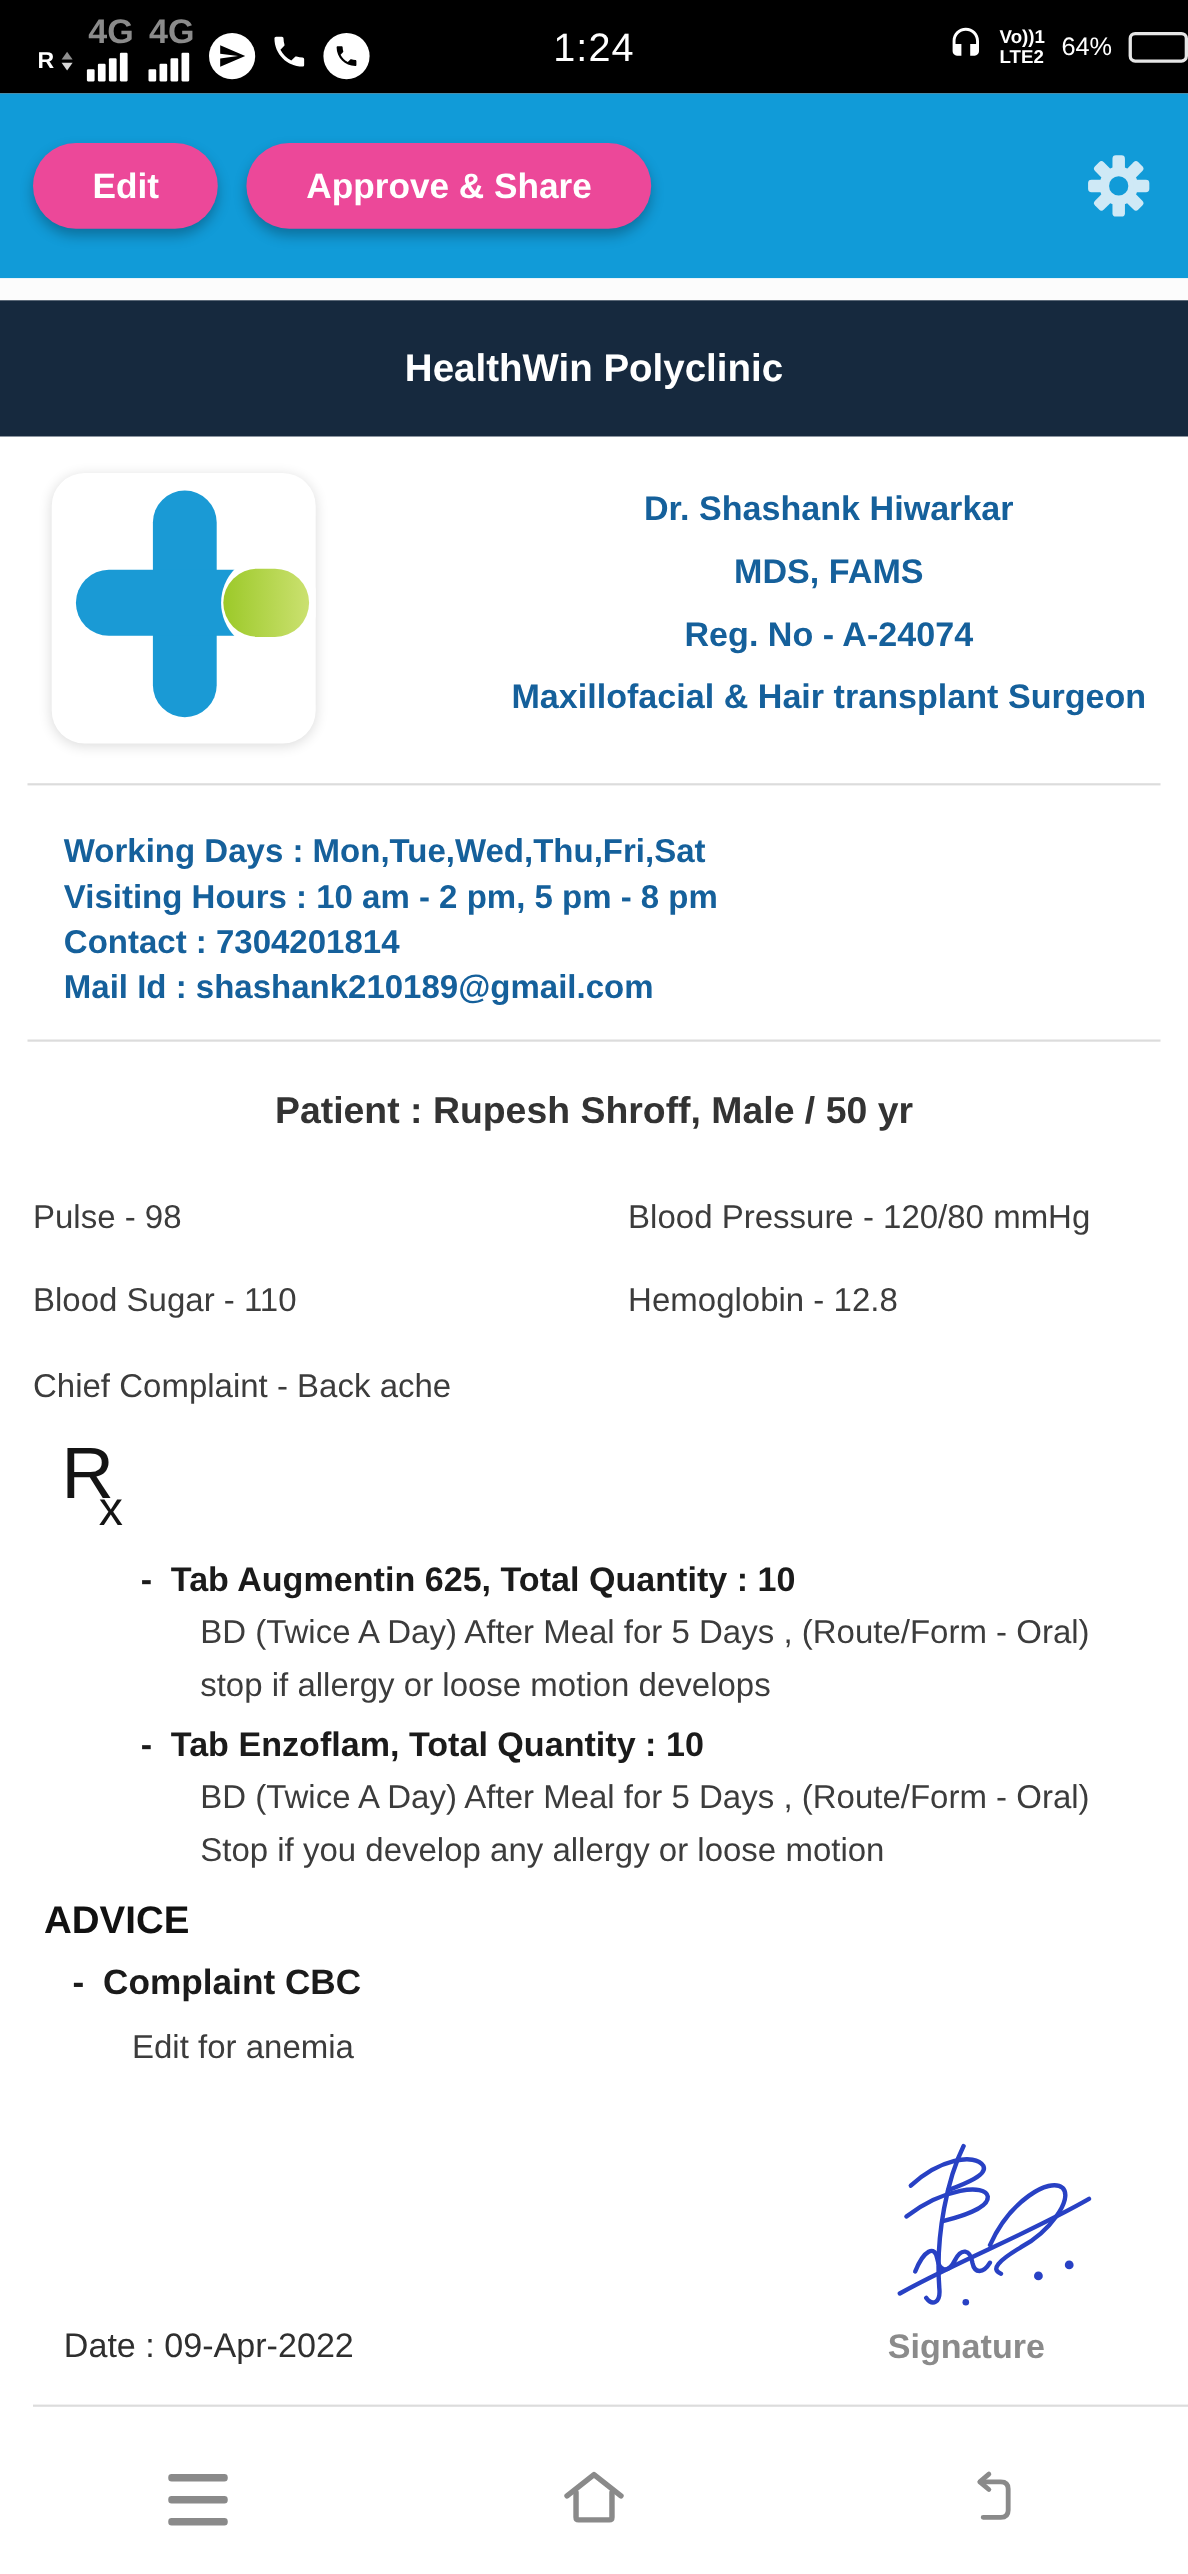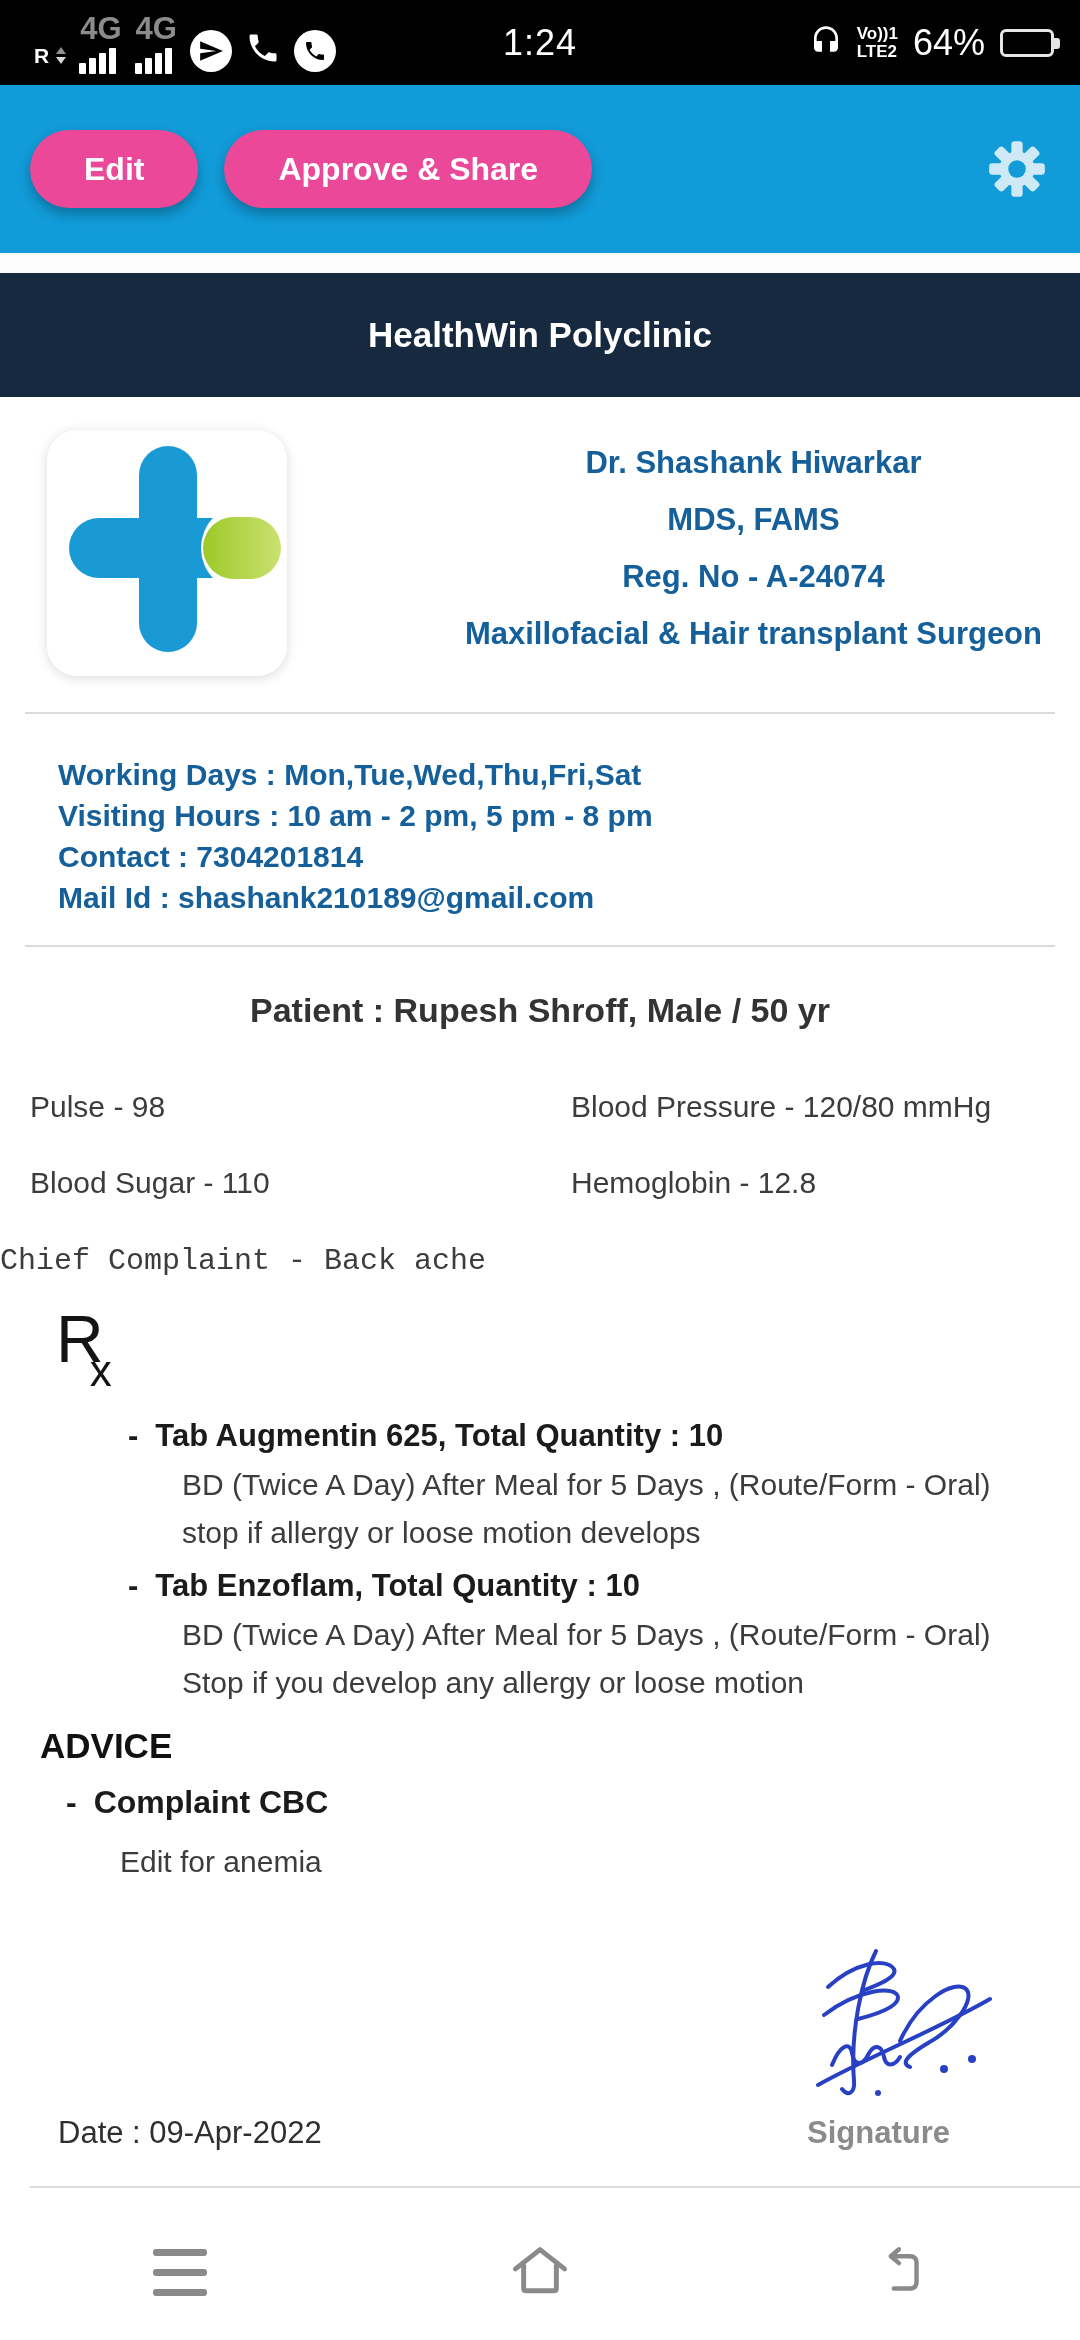--- a/index.html
+++ b/index.html
@@ -16,23 +16,23 @@
   .tri-up { width:0; height:0; border-left:5px solid transparent; border-right:5px solid transparent; border-bottom:7px solid #8f8f8f; }
   .tri-down { width:0; height:0; border-left:5px solid transparent; border-right:5px solid transparent; border-top:7px solid #d9d9d9; }
   .signal { display:flex; flex-direction:column; align-items:flex-start; line-height:1; }
   .sig-label { font-size:17px; font-weight:700; margin-bottom:3px; margin-left:1px; }
   .bars { display:flex; align-items:flex-end; gap:3px; height:27px; }
   .bars i { display:block; width:7px; background:#fff; border-radius:1px; }
   .b1{height:11px}.b2{height:16px}.b3{height:21px}.b4{height:26px}
   .icon-circle { width:42px; height:42px; border-radius:50%; background:#fff; display:flex; align-items:center; justify-content:center; margin-bottom:2px; }
   .phone-plain { margin-bottom:4px; }
   .sb-time { position:absolute; left:0; right:0; text-align:center; font-size:36px; font-weight:400; letter-spacing:1px; }
-  .sb-right { margin-left:auto; display:flex; align-items:center; gap:15px; padding-right:26px; }
+  .sb-right { margin-left:auto; display:flex; align-items:center; gap:15px; }
   .volte { display:flex; flex-direction:column; line-height:1.05; font-size:17px; font-weight:700; }
-  .battery-pct { font-size:36px; }
+  .battery-pct { font-size:23px; }
   .battery { position:relative; width:54px; height:28px; border:3px solid #e6e6e6; border-radius:6px; padding:3px; }
   .battery::after { content:""; position:absolute; right:-9px; top:6px; width:6px; height:11px; background:#e6e6e6; border-radius:0 3px 3px 0; }
   .battery-fill { height:100%; width:58%; background:#fff; border-radius:2px; }
   
   .app-header { position:absolute; top:85px; left:0; right:0; height:168px; background:#119bd8; display:flex; align-items:center; padding:0 30px; gap:26px; }
   .pill { height:78px; border-radius:39px; background:#ec4899; color:#fff; font-size:32px; font-weight:700; display:flex; align-items:center; justify-content:center; padding:0 54px; box-shadow:0 6px 12px rgba(0,0,0,0.28); border:none; cursor:pointer; font-family:inherit; }
   .gear { margin-left:auto; display:flex; cursor:pointer; }
   .gap-strip { position:absolute; top:253px; left:0; right:0; height:20px; background:#fcfcfc; }
   
   .clinic-bar { position:absolute; top:273px; left:0; right:0; height:124px; background:#16293e; color:#fff; display:flex; align-items:center; justify-content:center; font-size:35px; font-weight:700; }
@@ -40,21 +40,21 @@
   .content { position:absolute; top:397px; left:0; right:0; bottom:0; background:#fff; }
   .doc-row { display:flex; padding:33px 38px 0 47px; }
   .logo-card { width:240px; height:246px; border-radius:30px; background:#fff; box-shadow:0 2px 12px rgba(0,0,0,0.14); position:relative; flex:none; }
   .doctor-info { margin-left:auto; text-align:center; color:#15609b; font-weight:700; font-size:31px; line-height:57px; padding-top:4px; }
   .divider { border:none; border-top:2px solid #dcdcdc; }
   .div1 { margin:36px 25px 0 25px; }
   .clinic-info { padding:40px 30px 0 58px; color:#15609b; font-weight:700; font-size:30px; line-height:41px; }
   .div2 { margin:27px 25px 0 25px; }
   .patient-line { margin-top:44px; text-align:center; font-size:34px; font-weight:700; color:#333; }
   .vitals { margin-top:60px; padding:0 30px; display:grid; grid-template-columns:541px 1fr; row-gap:42px; font-size:30px; color:#3c3c3c; }
-  .chief { margin-top:44px; font-size:30px; color:#3c3c3c;font-family:Liberation Mono, monospace; }
+  .chief { margin-top:44px; padding-left:30px; font-size:30px; color:#3c3c3c; }
   .rx { margin-top:26px; padding-left:56px; color:#141414; height:100px; }
   .rx-r { font-size:66px; line-height:70px; }
   .rx-x { font-size:44px; margin-left:-14px; position:relative; top:24px; display:inline-block; }
   .med-name { padding-left:128px; font-size:31px; font-weight:700; color:#1b1b1b; display:flex; gap:17px; margin-top:14px; }
   .med-sub { padding-left:182px; font-size:30px; color:#3c3c3c; margin-top:12px; }
   .med-note { padding-left:182px; font-size:30px; color:#3c3c3c; margin-top:14px; }
   .med-name + .med-sub { margin-top:14px; }
   .med2 { margin-top:18px; }
   .advice-title { margin-top:26px; padding-left:40px; font-size:35px; font-weight:700; color:#111; }
   .advice-item { margin-top:18px; padding-left:66px; font-size:32px; font-weight:700; color:#1b1b1b; display:flex; gap:17px; }

